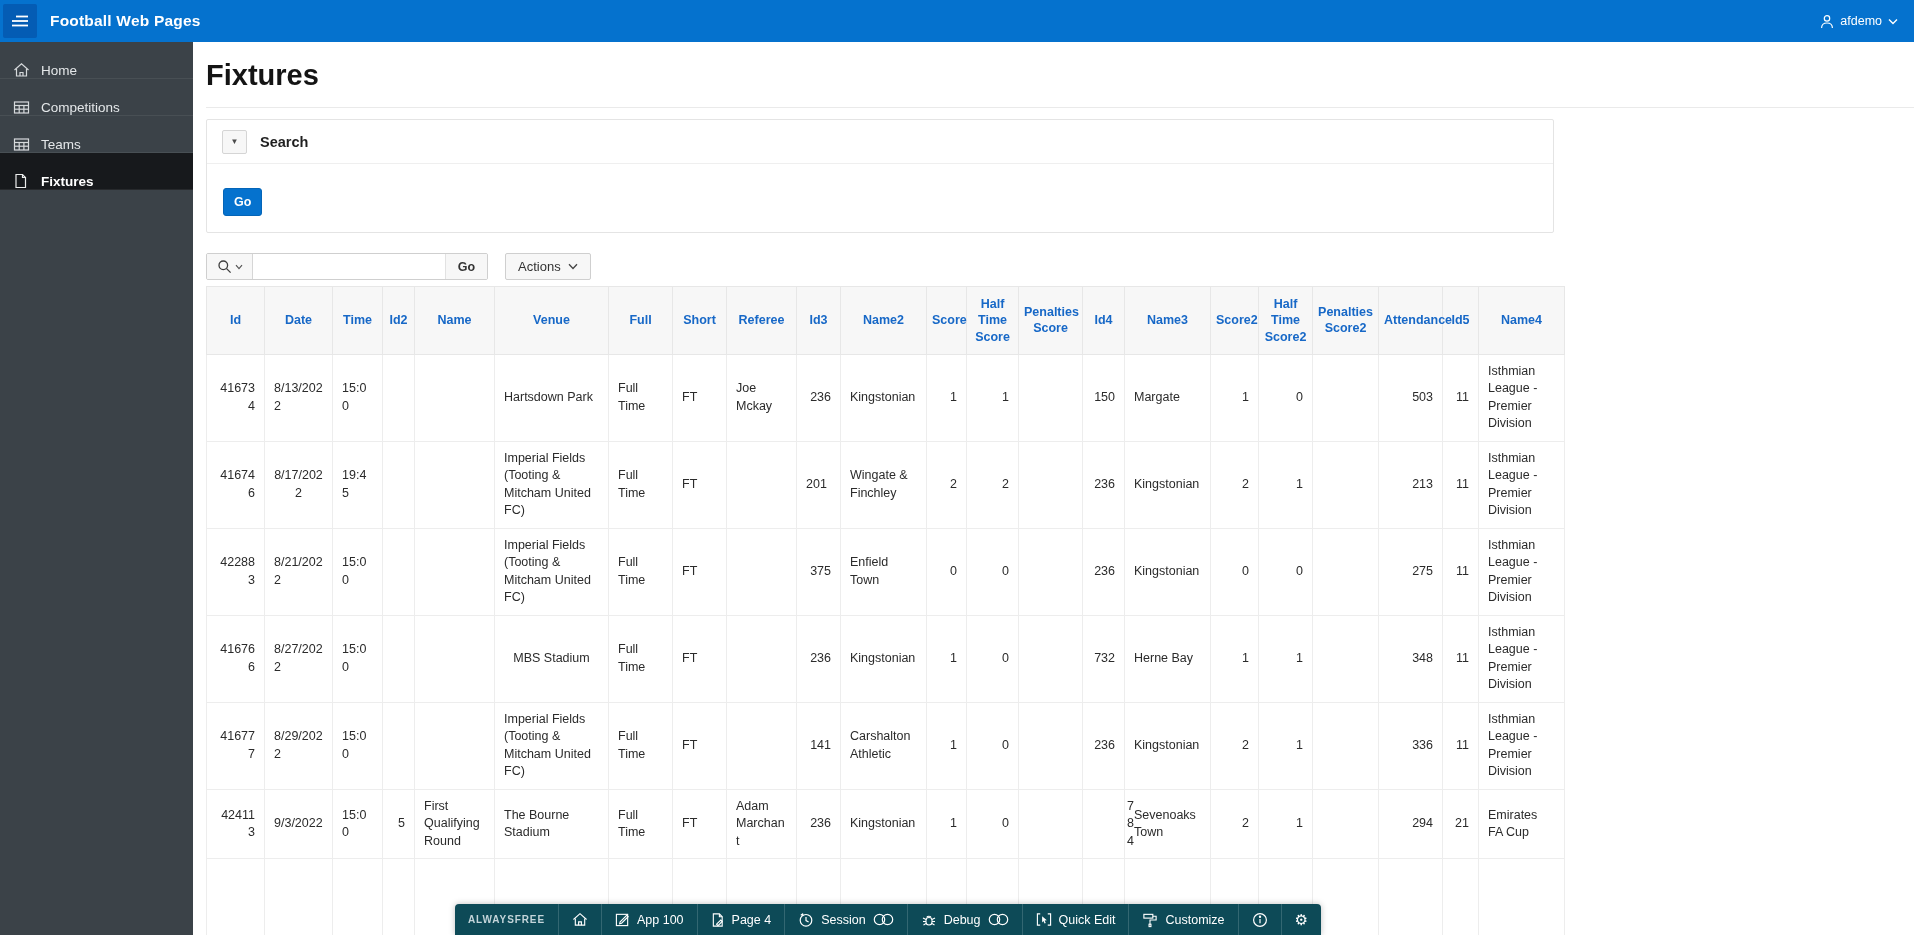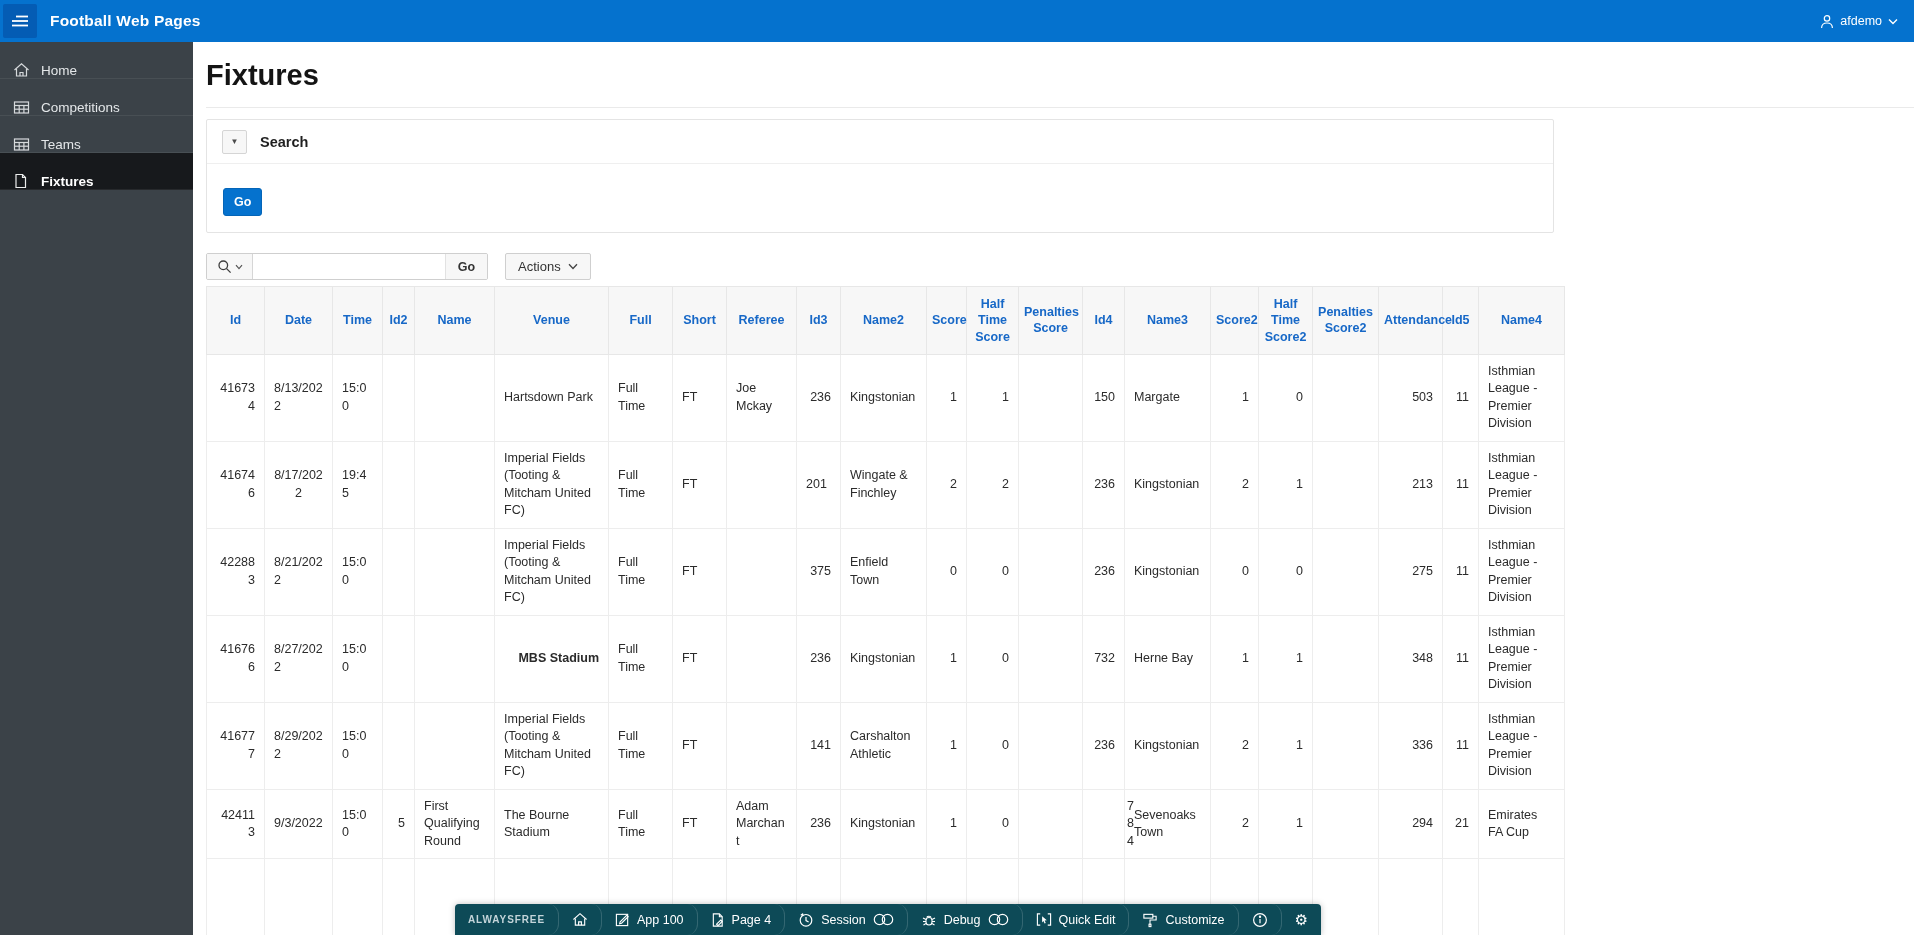--- a/index.html
+++ b/index.html
@@ -97,21 +97,20 @@
   
   .dev-toolbar {
     position:fixed; left:455px; bottom:0; height:31px; z-index:100;
     background:#0d4a57; border-radius:4px 4px 0 0; display:flex; align-items:stretch; color:#fff;
     box-shadow:0 0 6px rgba(0,0,0,.25);
   }
   .dt-item {
     display:flex; align-items:center; gap:7px; padding:0 13px; font-size:12.5px; white-space:nowrap;
     border-right:1px solid rgba(255,255,255,0.16); cursor:pointer; background:transparent; border-top:none; border-bottom:none; border-left:none; color:#fff;
     font-family:"Liberation Sans",sans-serif;
-    border-radius:11px;
   }
   .dt-item:last-child { border-right:none; }
   .dt-item.dt-env { font-size:10px; font-weight:bold; letter-spacing:.9px; color:#c3d4d9; cursor:default; }
   .gear-glyph { font-size:15px; line-height:1; }
 </style>
 </head>
 <body>
 
 <header class="app-header">
   <button class="hamburger">
@@ -355,21 +354,21 @@
           <td style="text-align: right;">275</td>
           <td style="text-align: right;">11</td>
           <td style="text-align: left;">Isthmian League - Premier Division</td>
         </tr>
         <tr>
           <td style="text-align: right;">416766</td>
           <td style="text-align: left;">8/27/2022</td>
           <td style="text-align: left;">15:00</td>
           <td style="text-align: right;"></td>
           <td style="text-align: left;"></td>
-          <td style="text-align: right; font-weight: bold;">MBS Stadium</td>
+          <td style="text-align: center;">MBS Stadium</td>
           <td style="text-align: left;">Full Time</td>
           <td style="text-align: left;">FT</td>
           <td style="text-align: left;"></td>
           <td style="text-align: right;">236</td>
           <td style="text-align: left;">Kingstonian</td>
           <td style="text-align: right;">1</td>
           <td style="text-align: right;">0</td>
           <td style="text-align: right;"></td>
           <td style="text-align: right;">732</td>
           <td style="text-align: left;">Herne Bay</td>

